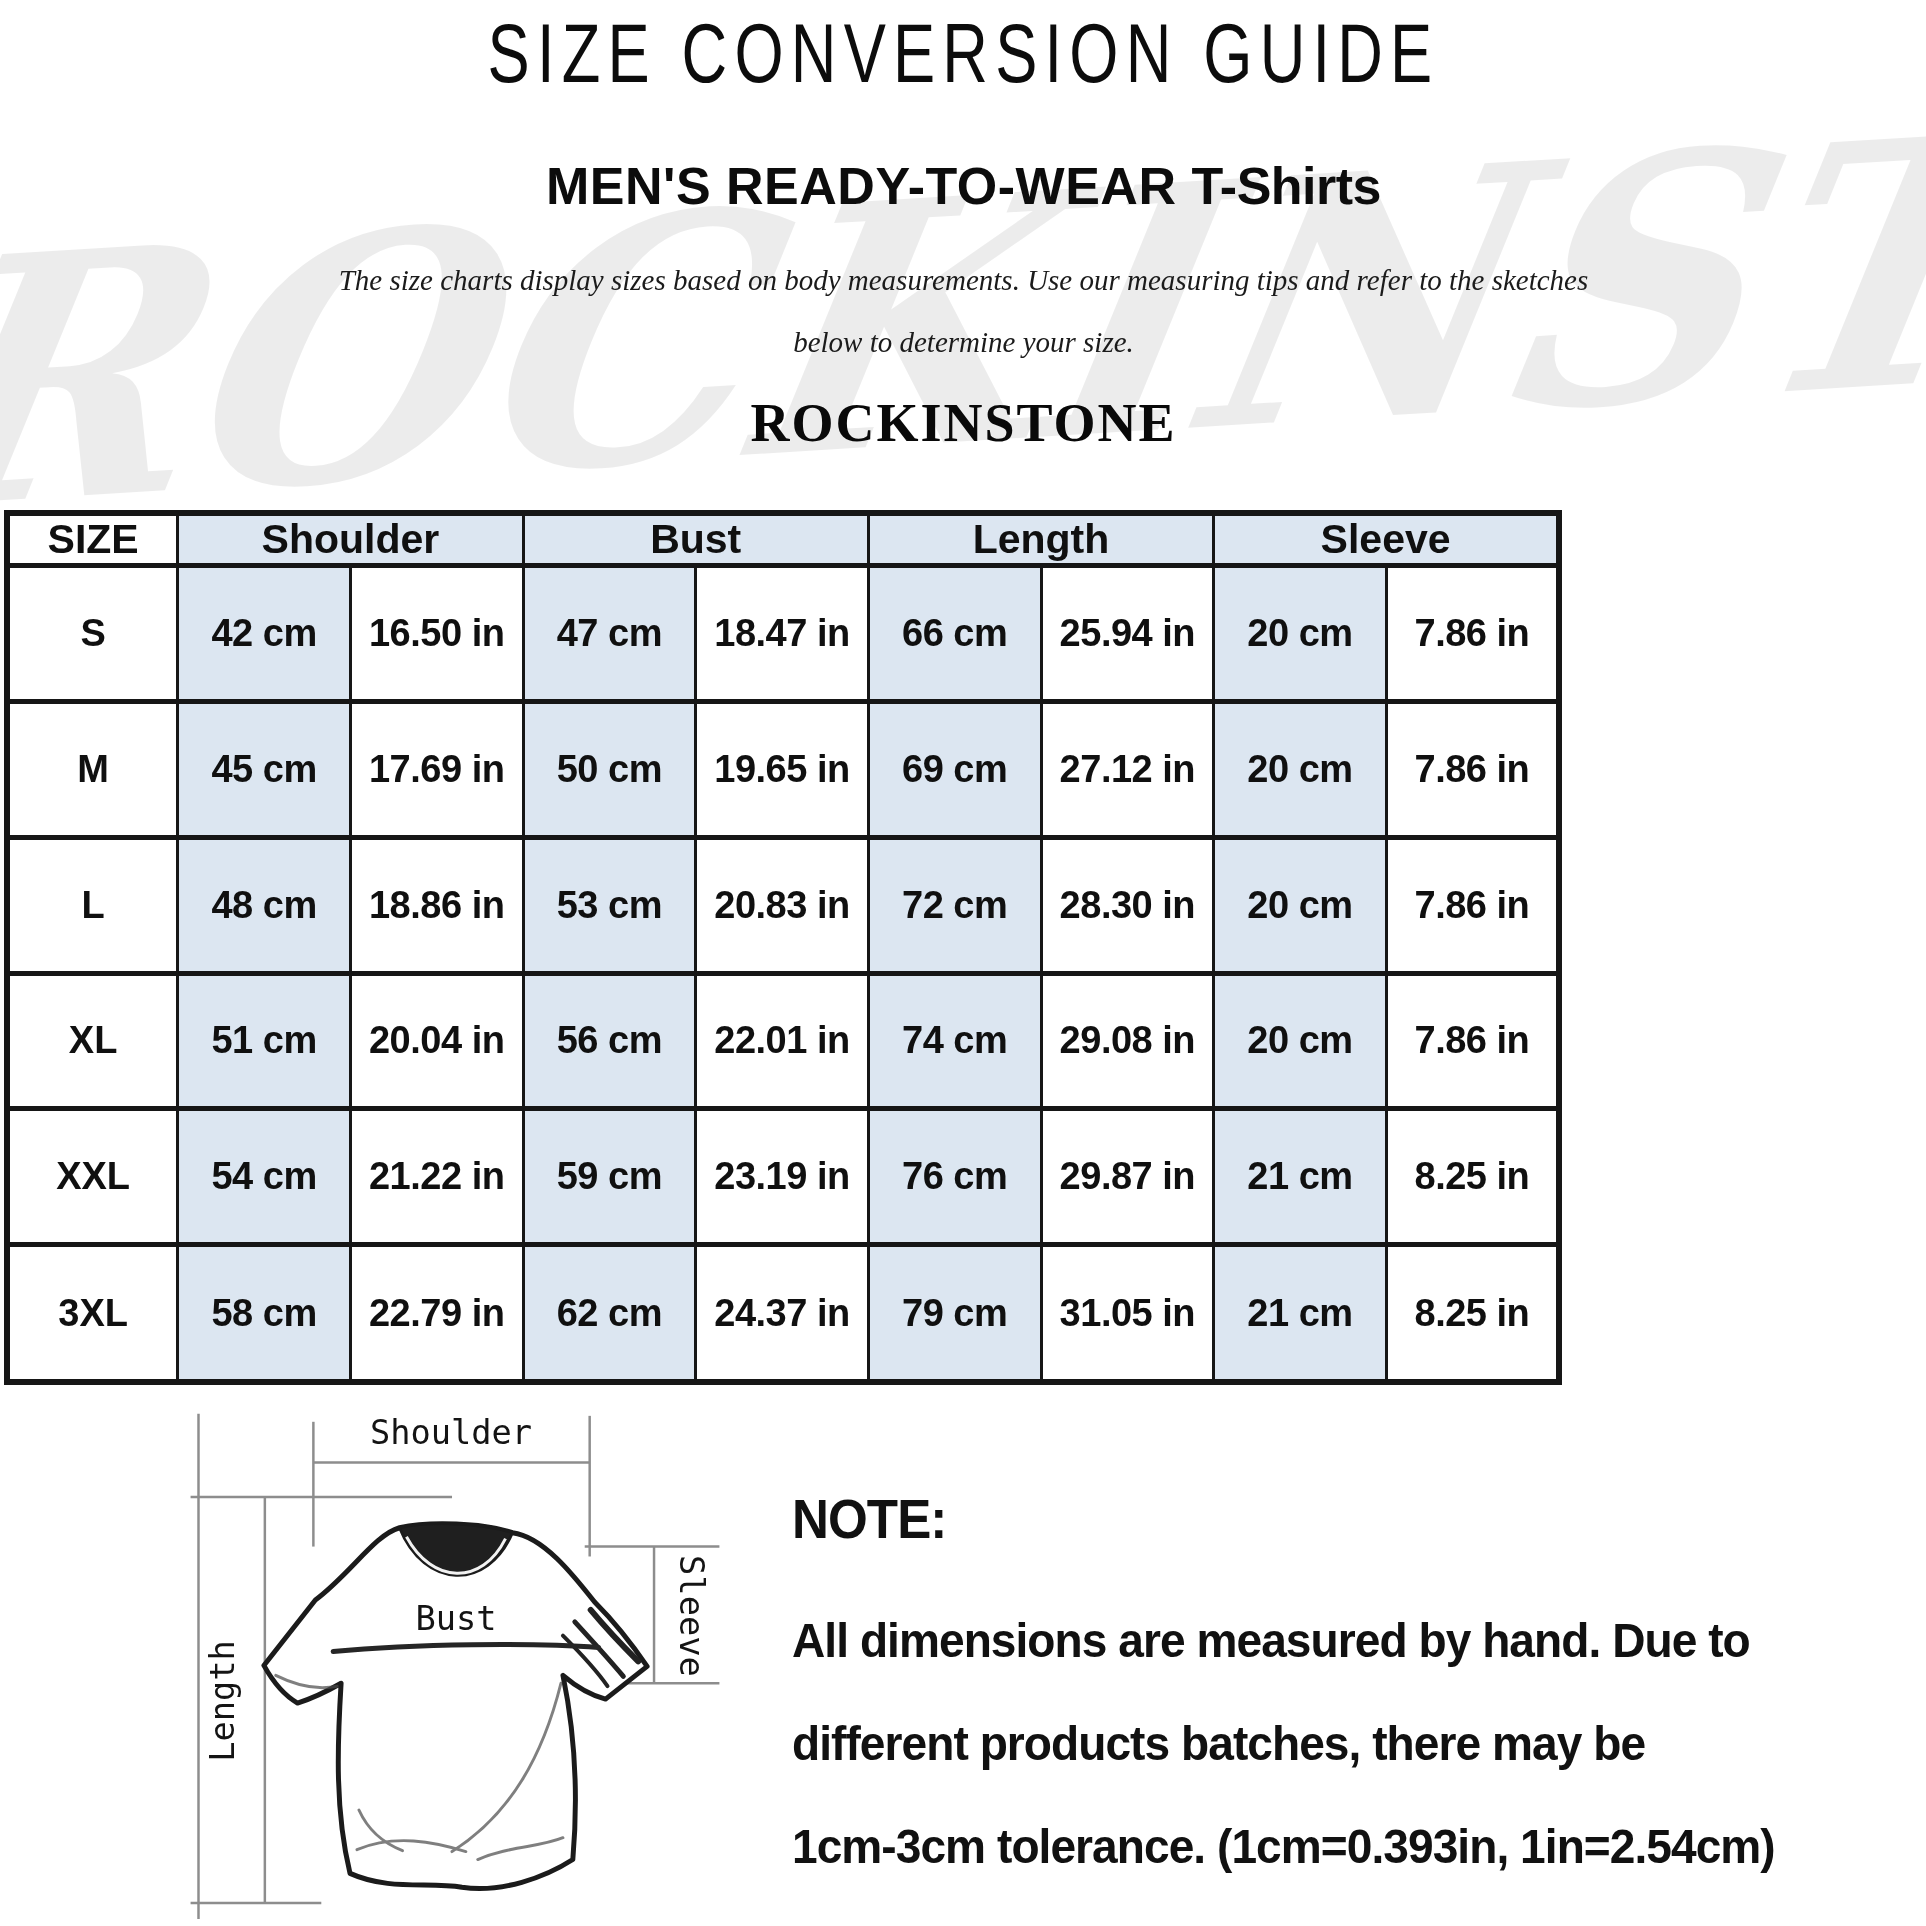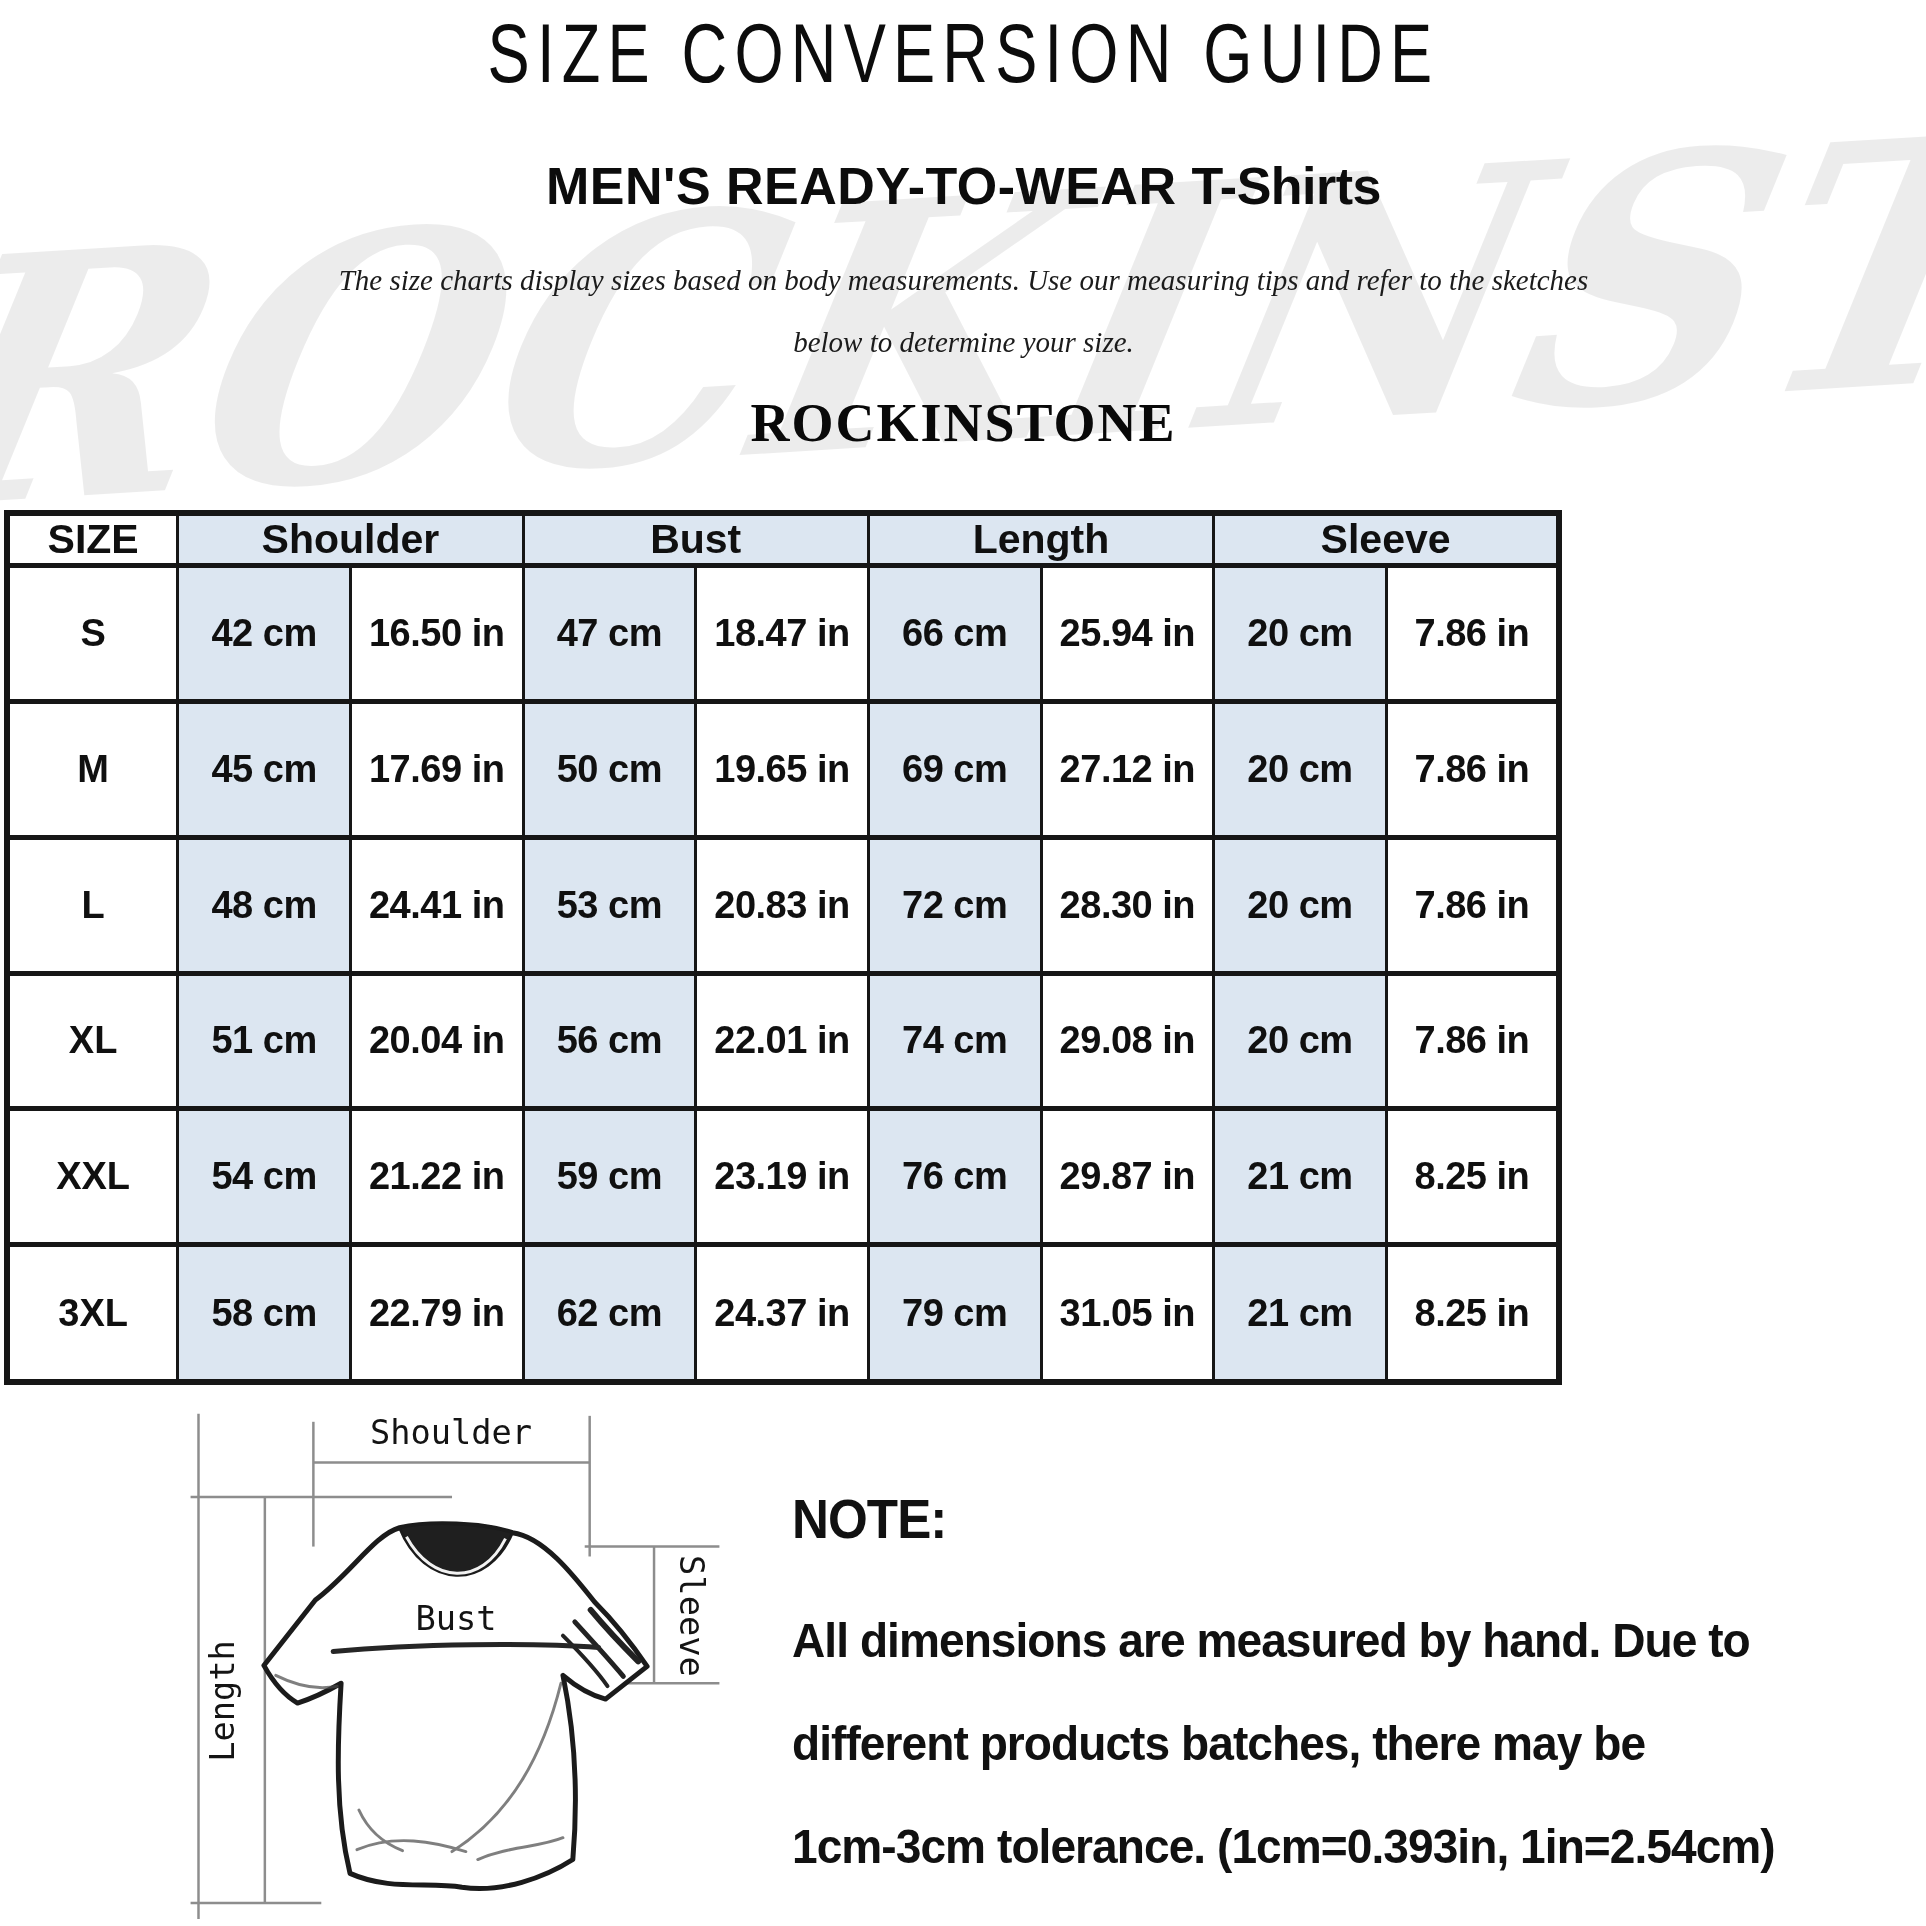--- a/index.html
+++ b/index.html
@@ -106,21 +106,21 @@
         <td class="blue">50 cm</td>
         <td>19.65 in</td>
         <td class="blue">69 cm</td>
         <td>27.12 in</td>
         <td class="blue">20 cm</td>
         <td>7.86 in</td>
       </tr>
       <tr>
         <th>L</th>
         <td class="blue">48 cm</td>
-        <td>24.41 in</td>
+        <td>18.86 in</td>
         <td class="blue">53 cm</td>
         <td>20.83 in</td>
         <td class="blue">72 cm</td>
         <td>28.30 in</td>
         <td class="blue">20 cm</td>
         <td>7.86 in</td>
       </tr>
       <tr>
         <th>XL</th>
         <td class="blue">51 cm</td>

